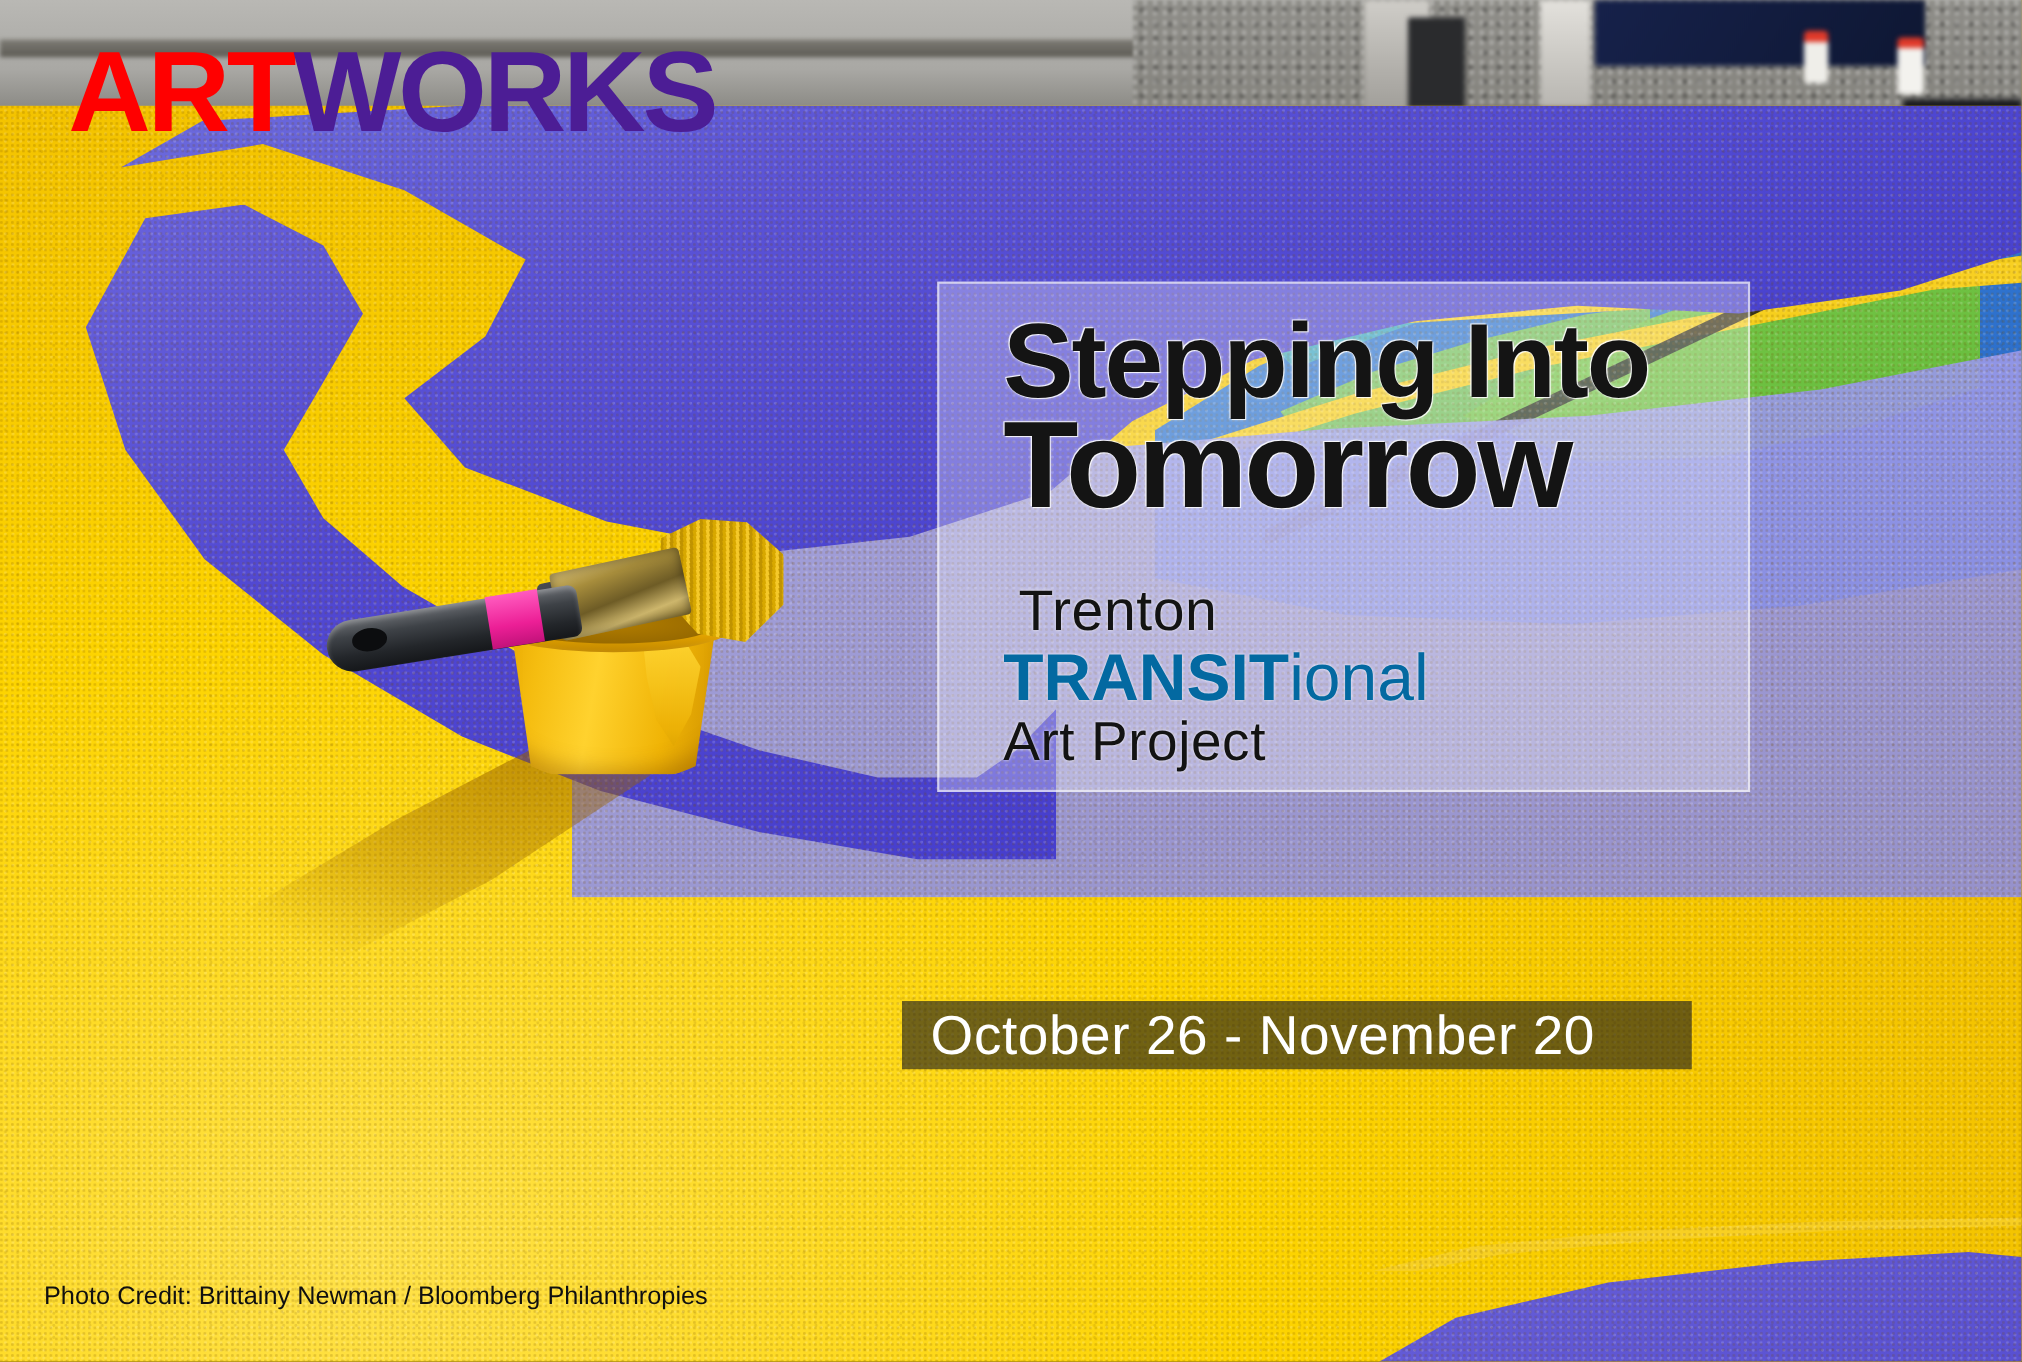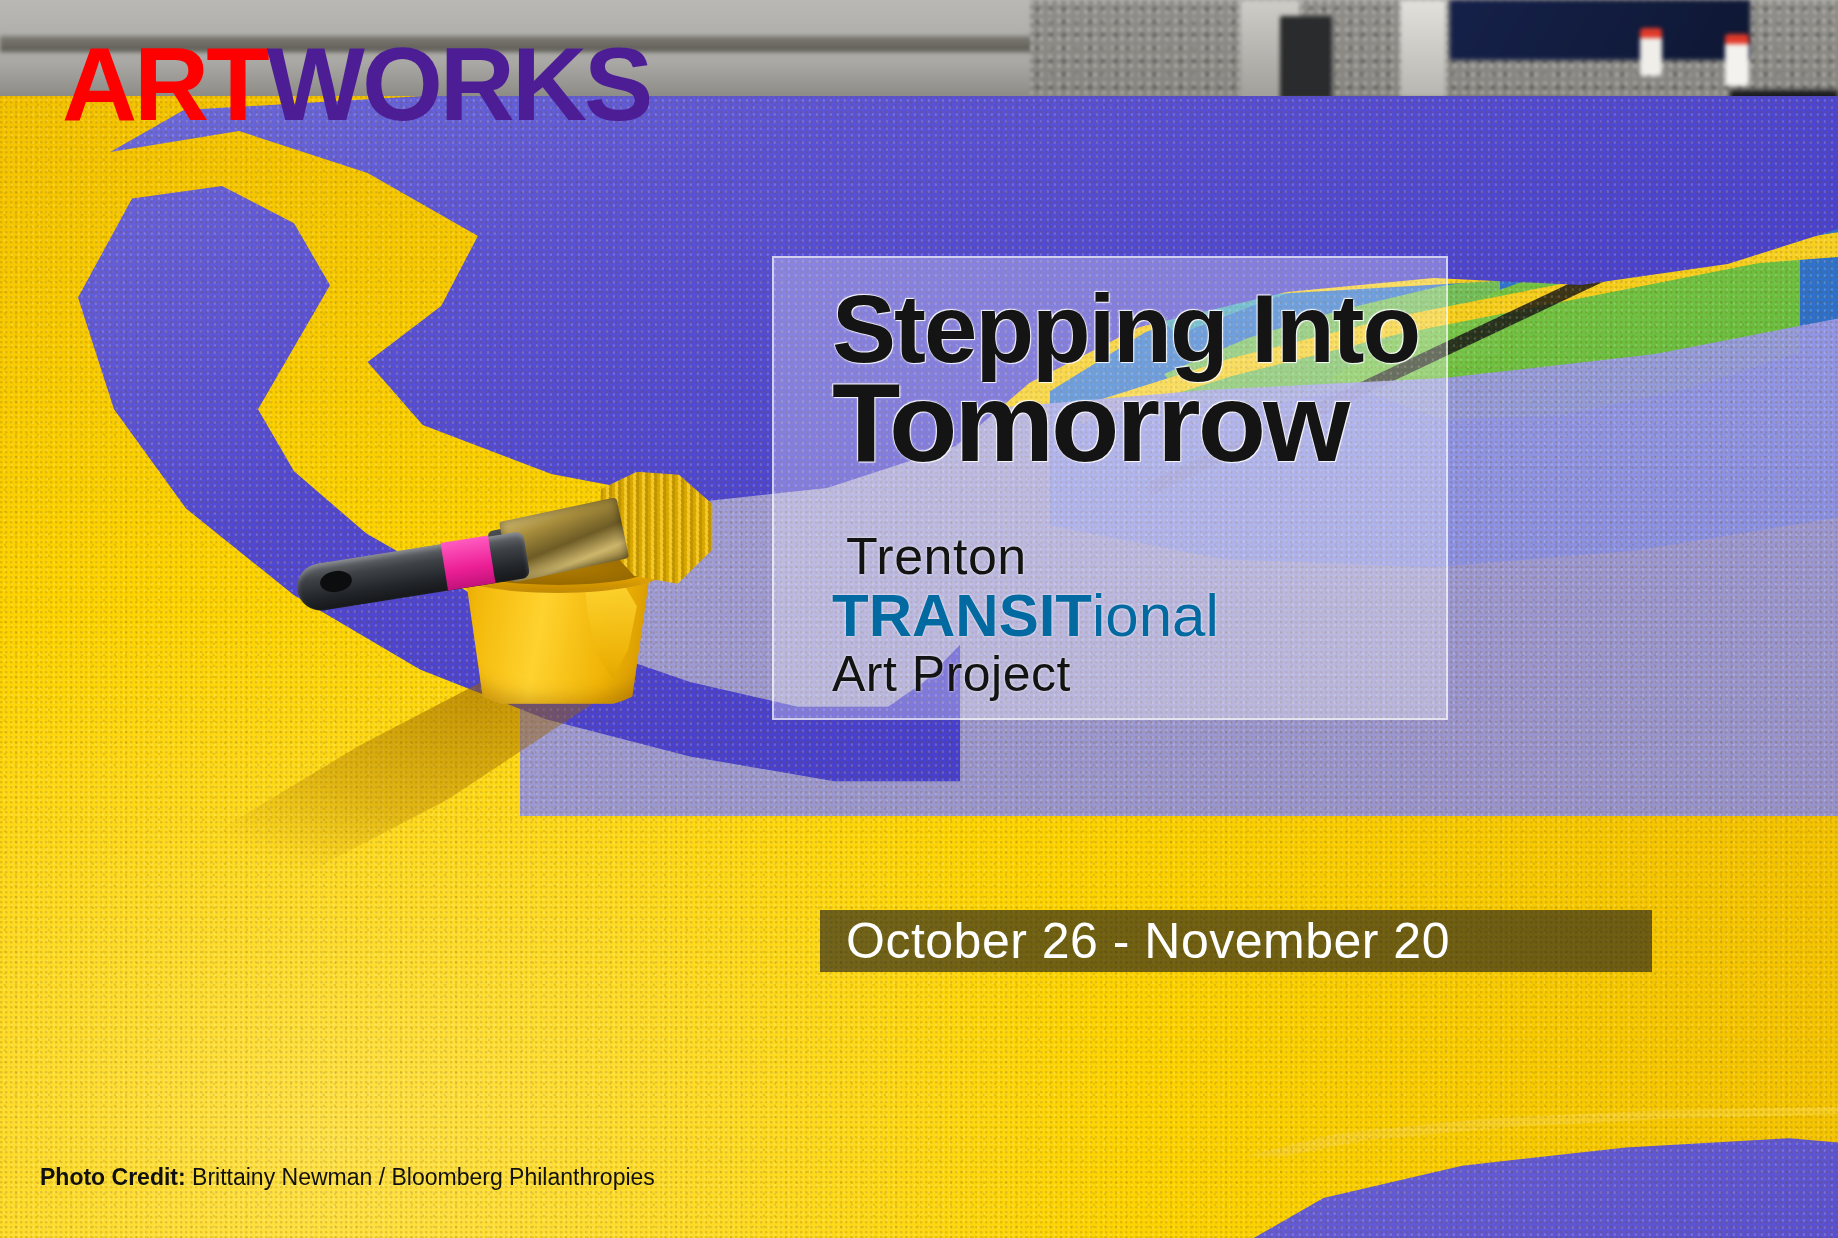--- a/index.html
+++ b/index.html
@@ -238,21 +238,21 @@
     letter-spacing:-3px;
     font-weight:700;
     white-space:nowrap;
     z-index:6;
   }
   .logo .art{color:#ff0000;}
   .logo .works{color:#4c1d95;font-weight:700;}
 
   
   .title-panel{
-    position:absolute;left:772px;top:256px;width:676px;height:464px;
+    position:absolute;left:852px;top:256px;width:739px;height:464px;
     background:rgba(255,255,255,.30);
     border:2px solid rgba(255,255,255,.62);
     box-sizing:border-box;
     z-index:5;
   }
   .title-inner{
     position:absolute;left:58px;top:26px;right:0;
   }
   .headline{
     font-size:96px;line-height:.94;
@@ -284,36 +284,36 @@
   .sub-transit .b{font-weight:700;}
   .sub-transit .l{font-weight:400;}
   .sub-art{
     font-size:50px;line-height:1.04;margin-top:2px;
     font-weight:300;color:#131313;letter-spacing:.5px;
     text-shadow:0 0 3px rgba(255,255,255,.9);
   }
 
   
   .date-bar{
-    position:absolute;left:820px;top:910px;width:832px;height:62px;
+    position:absolute;left:820px;top:910px;width:718px;height:62px;
     background:rgba(28,28,28,.62);
     display:flex;align-items:center;
     z-index:5;
   }
   .date-text{
     color:#ffffff;font-size:50px;font-weight:300;
     letter-spacing:.5px;margin-left:26px;white-space:nowrap;
   }
 
   
   .credit{
     position:absolute;left:40px;top:1164px;
     font-size:23px;color:#101010;z-index:6;white-space:nowrap;
   }
-  .credit b{font-weight:700;}
+  .credit b{font-weight:400;}
   .credit span.v{font-weight:400;}
 </style>
 </head>
 <body>
 
 <div id="poster">
 
   <div class="photo">
 
     <div class="pavement"></div>

